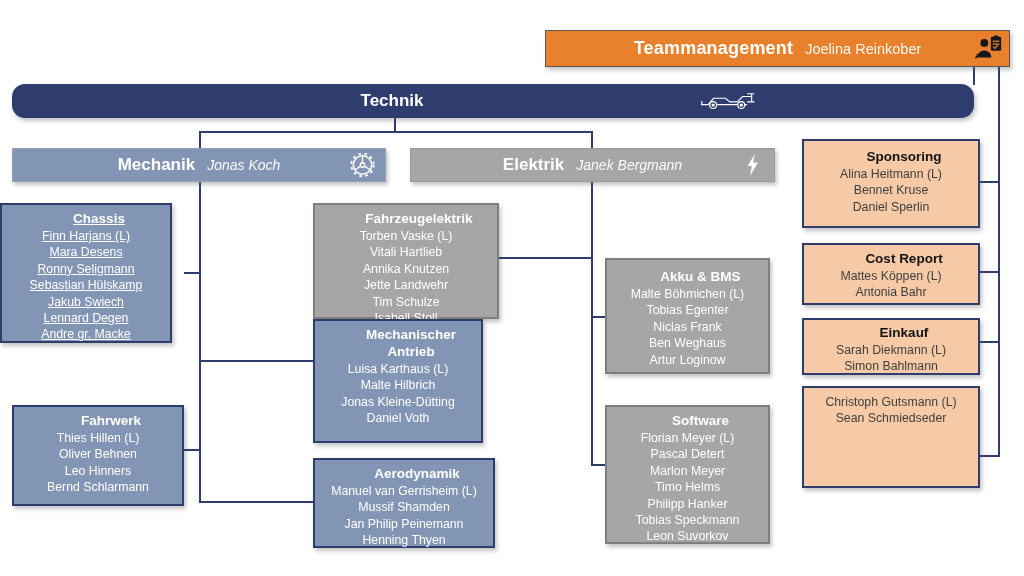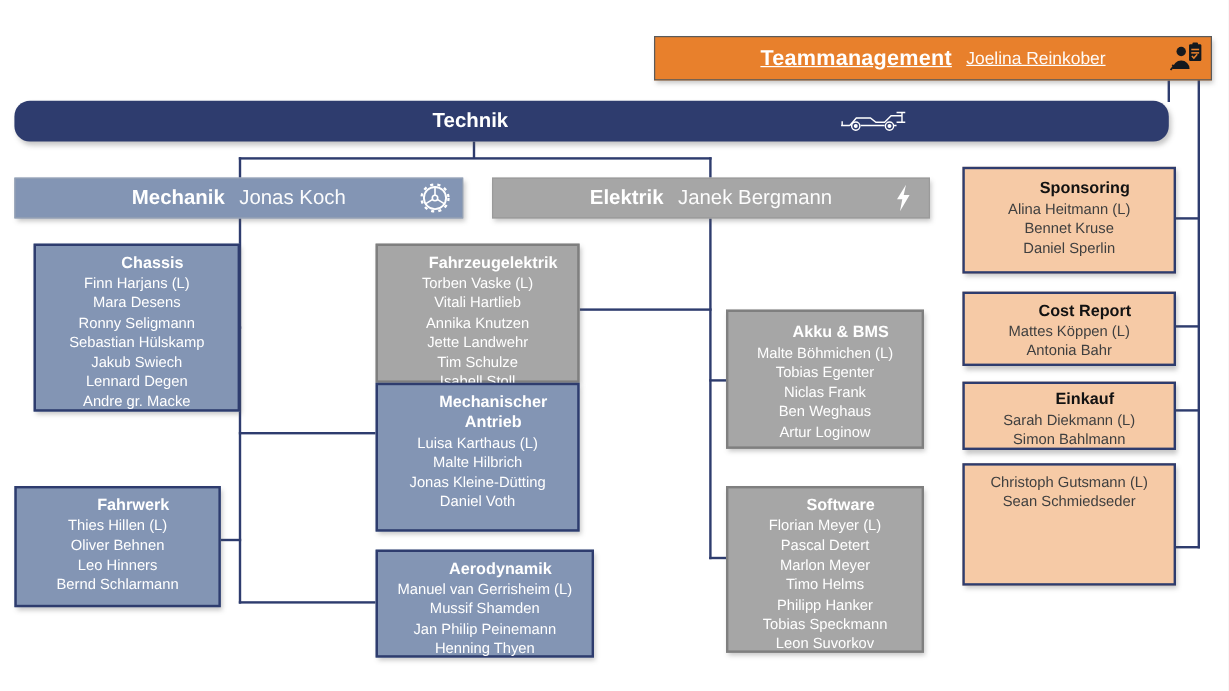--- a/index.html
+++ b/index.html
@@ -8,38 +8,38 @@
     font-family:"Liberation Sans","DejaVu Sans",sans-serif;overflow:hidden;
   }
   .line{position:absolute;background:#2E3C6E;}
   .box{
     position:absolute;box-sizing:border-box;text-align:center;
     box-shadow:2px 3px 4px rgba(90,90,90,.35);
   }
   
   .tm{
     background:#E8802C;border:1px solid #5a5a5a;color:#fff;
-    display:flex;align-items:center;justify-content:center;text-decoration:underline;
+    display:flex;align-items:center;justify-content:center;
   }
   .tm-title{font-weight:bold;font-size:18px;letter-spacing:.2px;}
   .tm-lead{font-size:14.5px;margin-left:12px;color:rgba(255,255,255,.96);}
   .tm-icon{position:absolute;right:5px;top:4px;}
   
   .technik{background:#2E3C6E;color:#fff;border-radius:13px;}
   .technik-title{
     position:absolute;left:380px;top:50%;transform:translate(-50%,-50%);
     font-weight:bold;font-size:17px;
   }
   .car{position:absolute;left:688px;top:6px;}
   
   .hdr{color:#fff;display:flex;align-items:center;justify-content:center;}
   .hdr-mech{background:#8395B4;border:1px solid #94a1b4;}
   .hdr-elek{background:#A6A6A6;border:1px solid #9a9a9a;align-items:center;}
   .hdr-title{font-weight:bold;font-size:17px;}
-  .hdr-lead{font-size:17px;margin-left:12px;color:rgba(255,255,255,.96);}
+  .hdr-lead{font-size:14px;margin-left:12px;color:rgba(255,255,255,.96);font-style:italic;}
   .hdr-icon{position:absolute;right:9px;top:50%;transform:translateY(-50%);line-height:0;}
   
   .mbox{color:#fff;padding-top:5px;}
   .mbox-blue{background:#8395B4;border:2px solid #2E3C6E;}
   .mbox-gray{background:#A6A6A6;border:2px solid #7F7F7F;}
   .mbox-peach{background:#F6CAA6;border:2px solid #2E3C6E;color:#3F3F3F;}
   .mbox-title{font-weight:bold;font-size:13.5px;line-height:17px;display:block;margin-bottom:1px;padding-left:26px;}
   .mbox-peach .mbox-title{color:#121212;}
   .member{display:block;font-size:12.3px;line-height:16.4px;white-space:nowrap;}
 </style>
@@ -123,40 +123,40 @@
   <div class="box hdr hdr-elek" style="left:410px;top:148px;width:365px;height:34px;">
     <span class="hdr-title">Elektrik</span>
     <span class="hdr-lead">Janek Bergmann</span>
     <span class="hdr-icon" style="right:14px;">
       <svg width="15" height="24" viewBox="0 0 14 24">
         <path d="M9.5 1 L2 13 h4.4 L4.5 23 L12.5 9.5 H7.6 z" fill="#fff"></path>
       </svg>
     </span>
   </div>
 
-  <div class="box mbox mbox-blue" style="left:28px;top:203px;width:172px;height:140px;">
+  <div class="box mbox mbox-blue" style="left:0;top:203px;width:172px;height:140px;text-decoration:underline;">
     <span class="mbox-title">Chassis</span>
     <span class="member">Finn Harjans (L)</span>
     <span class="member">Mara Desens</span>
     <span class="member">Ronny Seligmann</span>
     <span class="member">Sebastian Hülskamp</span>
     <span class="member">Jakub Swiech</span>
     <span class="member">Lennard Degen</span>
     <span class="member">Andre gr. Macke</span>
   </div>
 
   <div class="box mbox mbox-blue" style="left:12px;top:405px;width:172px;height:101px;">
     <span class="mbox-title">Fahrwerk</span>
     <span class="member">Thies Hillen (L)</span>
     <span class="member">Oliver Behnen</span>
     <span class="member">Leo Hinners</span>
     <span class="member">Bernd Schlarmann</span>
   </div>
 
-  <div class="box mbox mbox-gray" style="left:313px;top:203px;width:170px;height:116px;">
+  <div class="box mbox mbox-gray" style="left:313px;top:203px;width:186px;height:116px;">
     <span class="mbox-title">Fahrzeugelektrik</span>
     <span class="member">Torben Vaske (L)</span>
     <span class="member">Vitali Hartlieb</span>
     <span class="member">Annika Knutzen</span>
     <span class="member">Jette Landwehr</span>
     <span class="member">Tim Schulze</span>
     <span class="member">Isabell Stoll</span>
   </div>
 
   <div class="box mbox mbox-blue" style="left:313px;top:319px;width:170px;height:124px;padding-left:14px;padding-right:14px;">

